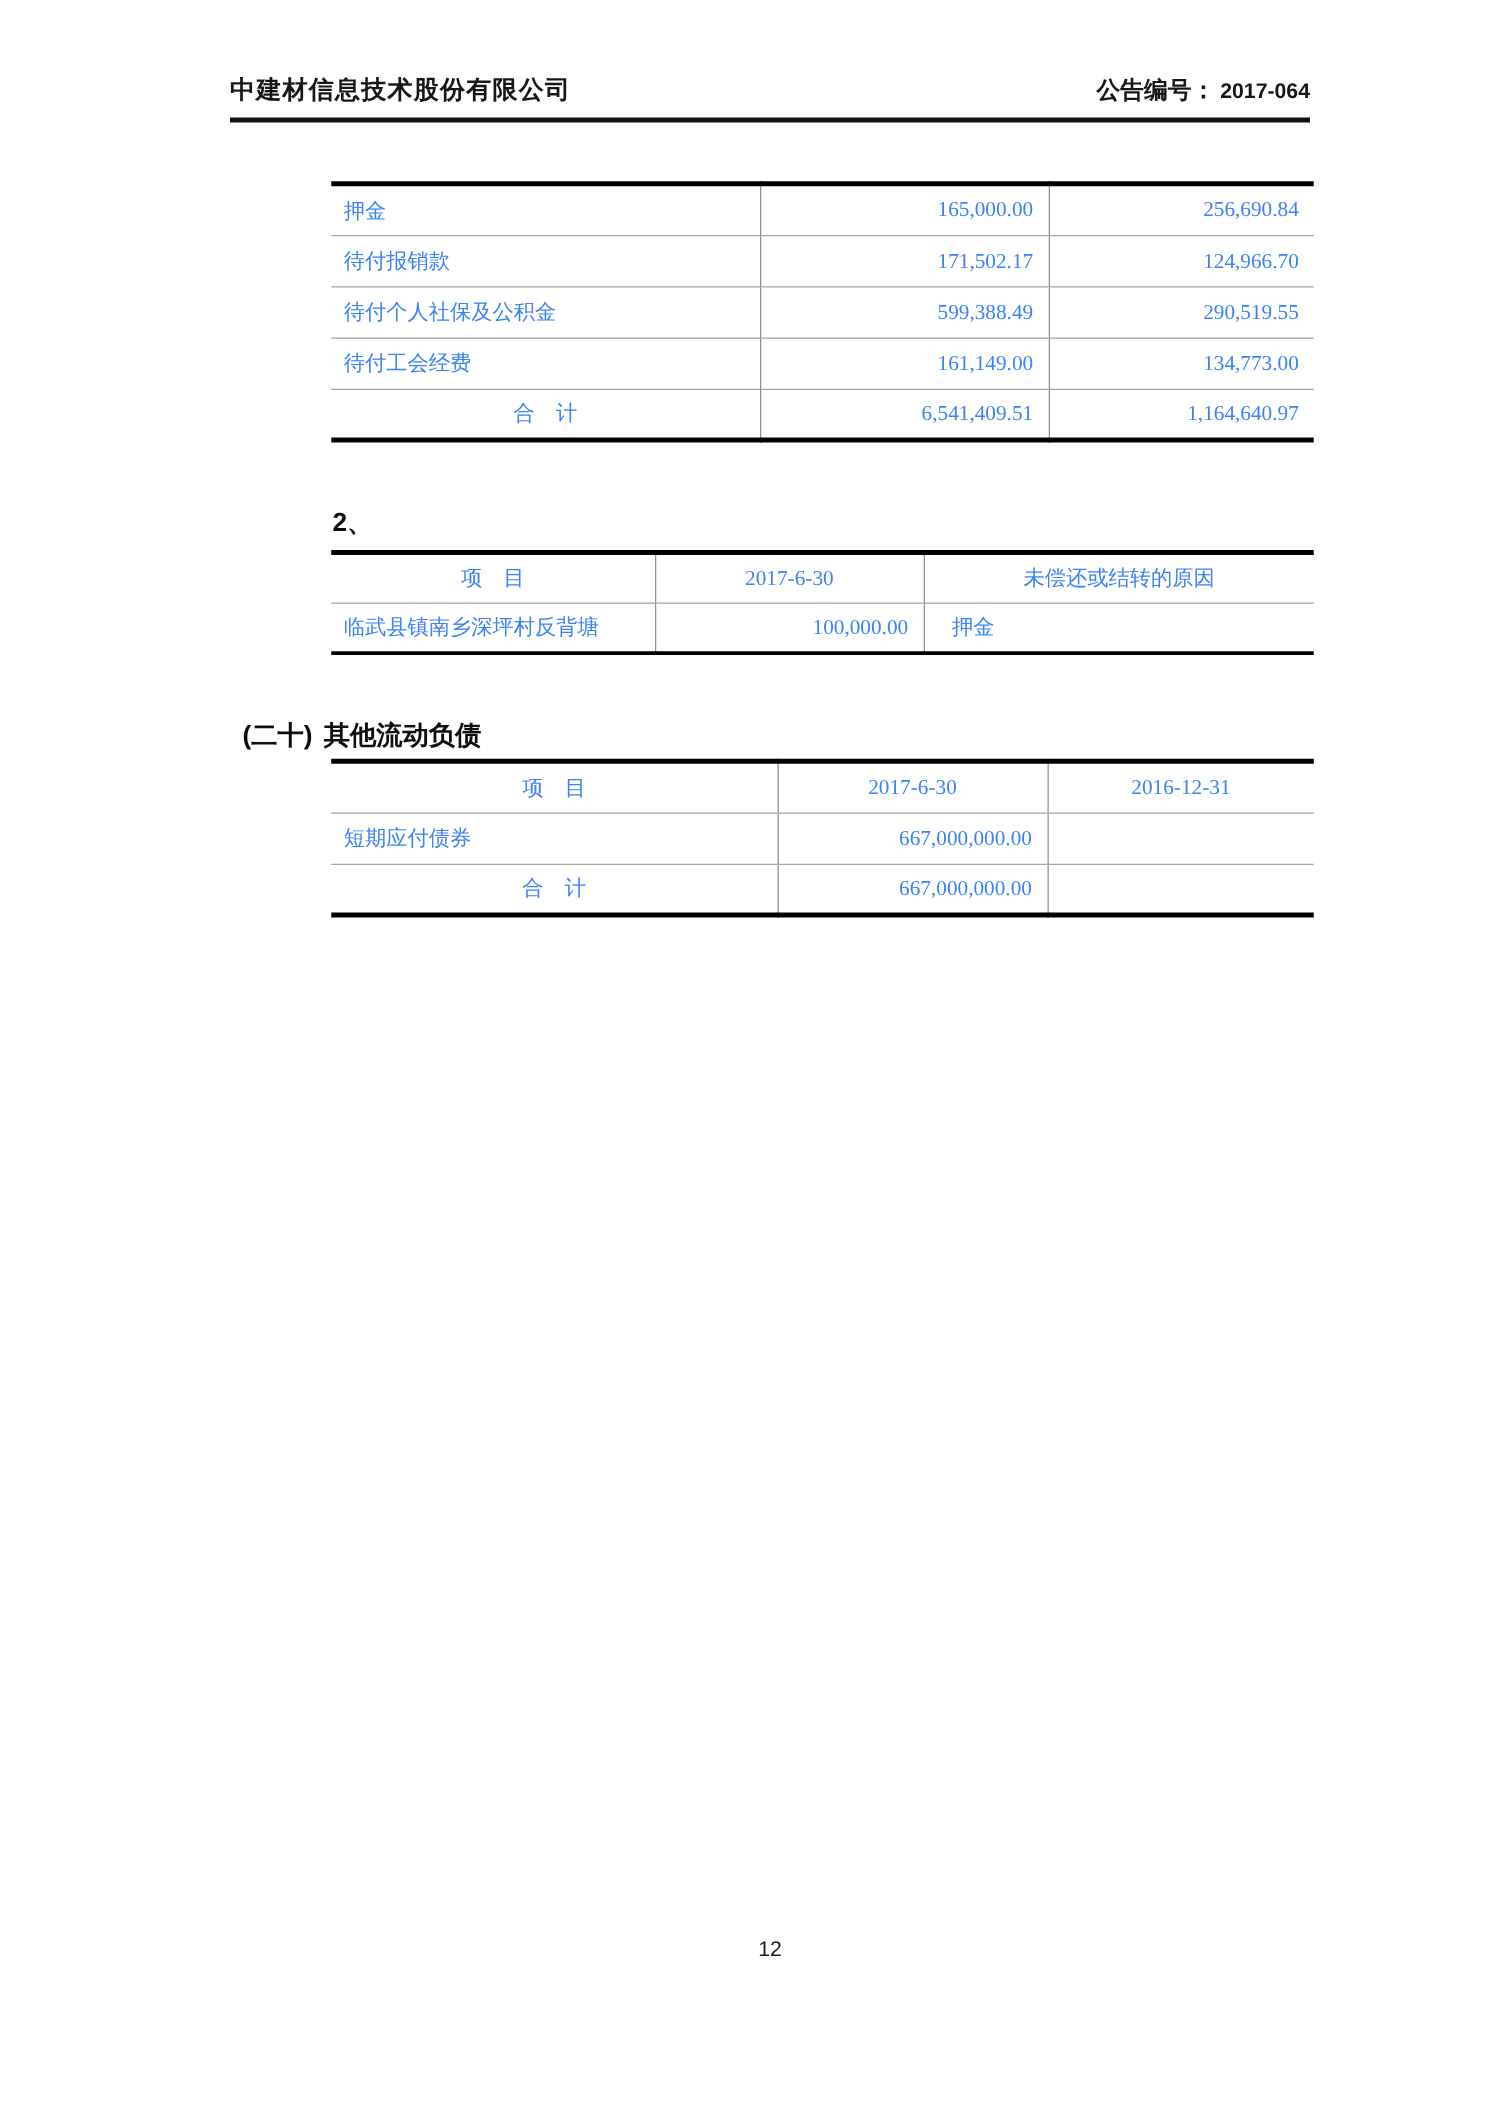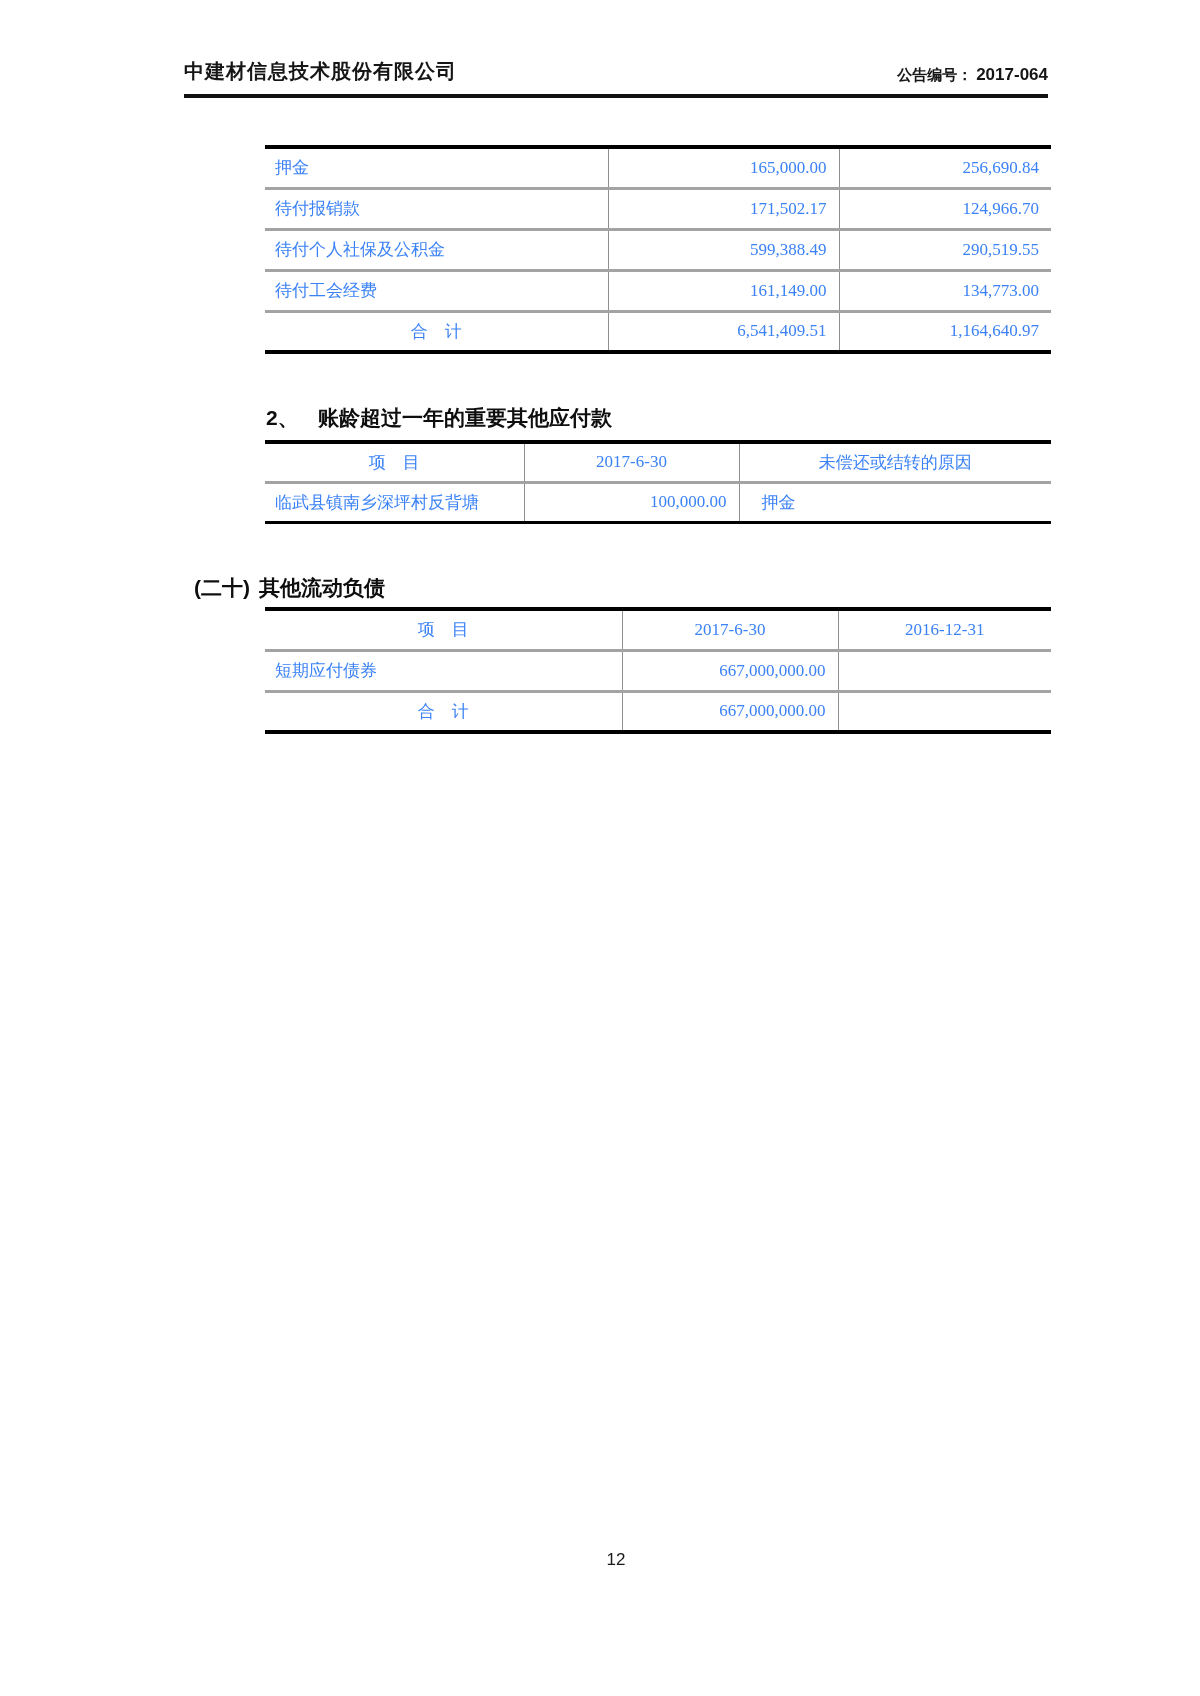--- a/index.html
+++ b/index.html
@@ -22,36 +22,36 @@
     padding-bottom: 9px;
     border-bottom: 4px solid #111111;
   }
   .company-name {
     font-family: "Liberation Sans", "DejaVu Sans", sans-serif;
     font-weight: 700; font-size: 20px; letter-spacing: 1px; color: #161616;
   }
   .notice-no { display: flex; align-items: baseline; }
   .notice-label {
     font-family: "Liberation Sans", "DejaVu Sans", sans-serif;
-    font-weight: 700; font-size: 15px; color: #161616;
+    font-weight: 700; font-size: 19px; color: #161616;
   }
   .notice-number {
     font-family: "Liberation Sans", "DejaVu Sans", sans-serif;
     font-weight: 600; font-size: 17px; color: #161616; margin-left: 4px;
   }
   
   table.fin {
     position: absolute;
     left: 249px; width: 786px;
     border-collapse: collapse; table-layout: fixed;
     border-top: 4px solid #000; border-bottom: 4px solid #000;
     font-size: 17px; color: #3b82f6;
   }
   table.fin td, table.fin th { height: 41px; vertical-align: middle; font-weight: normal; }
-  table.fin tr + tr td, table.fin tr + tr th { border-top: 3px solid #a3a3a3; }
+  table.fin tr + tr td, table.fin tr + tr th { border-top: 1px solid #a3a3a3; }
   td.vline, th.vline { border-left: 1px solid #8f8f8f; }
   td.lbl  { text-align: left;  padding-left: 10px; }
   td.num  { text-align: right; padding-right: 12px; }
   td.ctr, th.ctr { text-align: center; }
   td.rsn  { text-align: left; padding-left: 22px; }
   
   #payables-table { top: 145px; }
   #payables-table col.c1 { width: 343px; }
   #payables-table col.c2 { width: 231px; }
   #payables-table col.c3 { width: 212px; }
@@ -128,21 +128,20 @@
     <tr>
       <td class="ctr">合　计</td>
       <td class="num vline">6,541,409.51</td>
       <td class="num vline">1,164,640.97</td>
     </tr>
   </tbody>
     </table>
 
   <div class="section-heading" id="aging-heading">
     <span class="sec-num">2、</span>
-    <span>账龄超过一年的重要其他应付款</span>
   </div>
 
   <table class="fin" id="aging-table">
     <colgroup>
         <col class="c1">
         <col class="c2">
         <col class="c3">
       </colgroup>
     <tbody>
         <tr>

